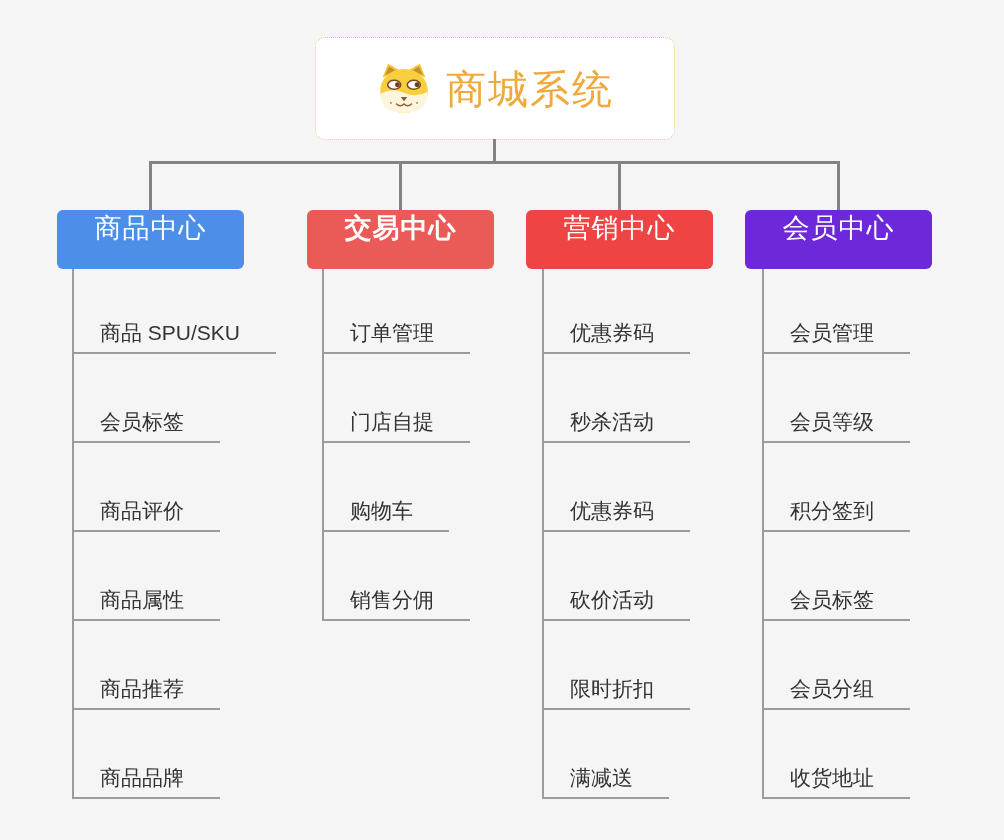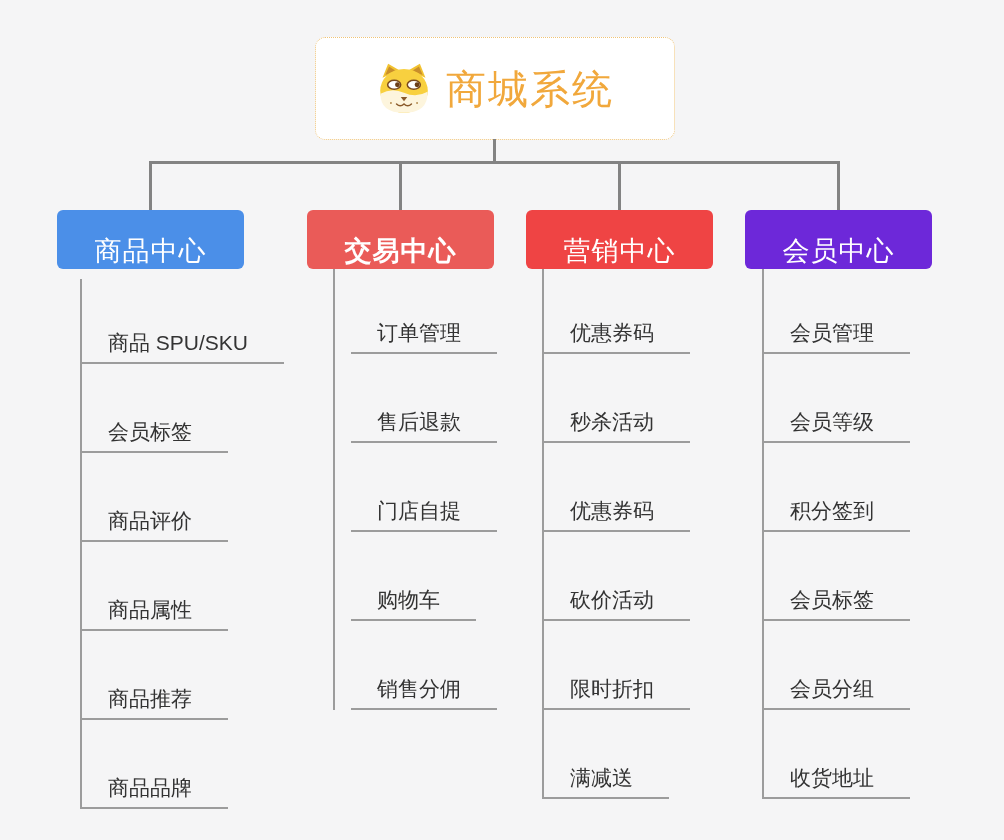--- a/index.html
+++ b/index.html
@@ -34,35 +34,35 @@
   .c-drop{top:164px;width:3px;height:46px;}
   .c-drop.d0{left:149px;}
   .c-drop.d1{left:399px;}
   .c-drop.d2{left:618px;}
   .c-drop.d3{left:837px;}
 
   
   .branch{
     position:absolute;top:210px;width:187px;height:59px;
     border-radius:6px;
-    display:flex;align-items:flex-end;justify-content:center;
+    display:flex;align-items:flex-start;justify-content:center;
     color:#ffffff;font-size:27px;letter-spacing:1px;
   }
   .branch.b0{left:57px;background:#4b8fe8;}
   .branch.b1{left:307px;background:#ea5b58;font-weight:bold;}
   .branch.b2{left:526px;background:#ecaf43;}
   .branch.b3{left:745px;background:#73c046;}
 
   
   .col{
     position:absolute;top:269px;width:235px;
     border-left:2px solid #9c9c9c;
   }
-  .col.c0{left:80px;margin-top:10px;}
-  .col.c1{left:333px;padding-left:16px;}
+  .col.c0{left:72px;}
+  .col.c1{left:322px;}
   .col.c2{left:542px;}
   .col.c3{left:762px;}
   .item{height:89px;display:flex;align-items:flex-end;}
   .item:first-child{height:85px;}
   .item-label{
     display:inline-block;
     padding:0 36px 9px 26px;
     border-bottom:2px solid #9c9c9c;
     font-size:21px;color:#333333;
     white-space:nowrap;line-height:1;
@@ -132,23 +132,20 @@
     <div class="item">
         <span class="item-label">商品品牌</span>
       </div>
   </div>
 
   <div class="col c1">
     <div class="item">
         <span class="item-label">订单管理</span>
       </div>
     <div class="item">
-        <span class="item-label">售后退款</span>
-      </div>
-    <div class="item">
         <span class="item-label">门店自提</span>
       </div>
     <div class="item">
         <span class="item-label">购物车</span>
       </div>
     <div class="item">
         <span class="item-label">销售分佣</span>
       </div>
   </div>
 

